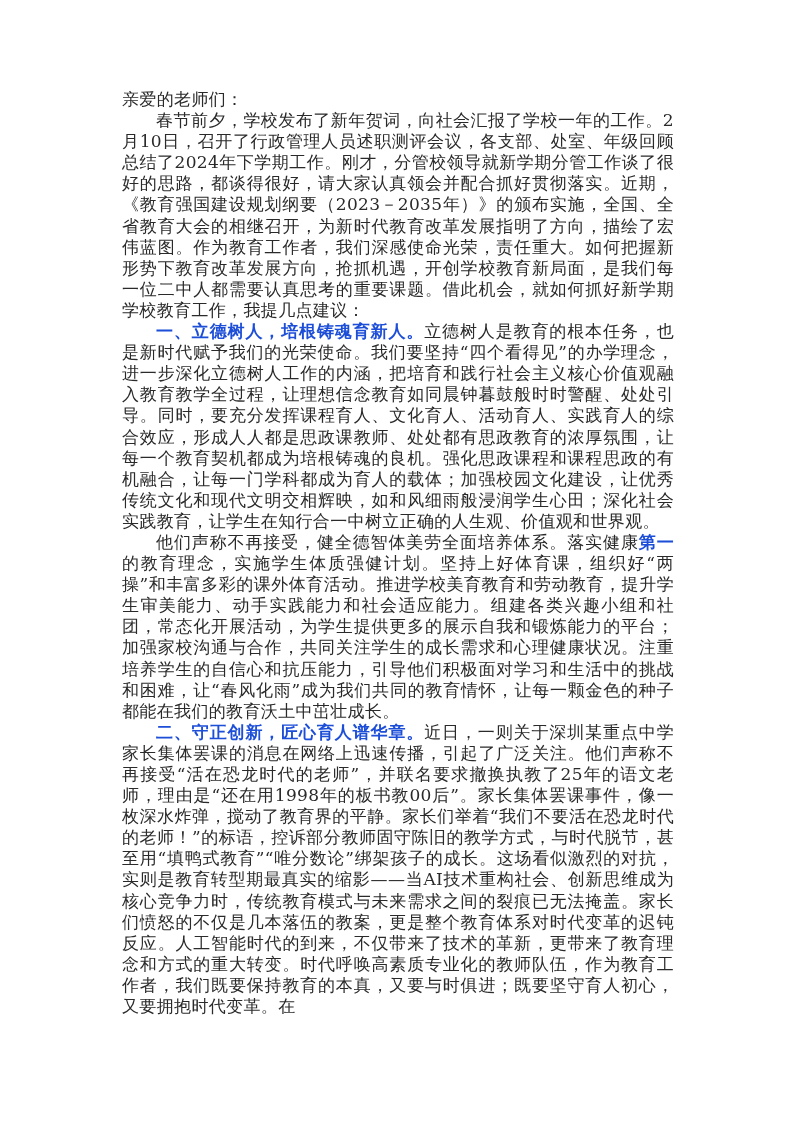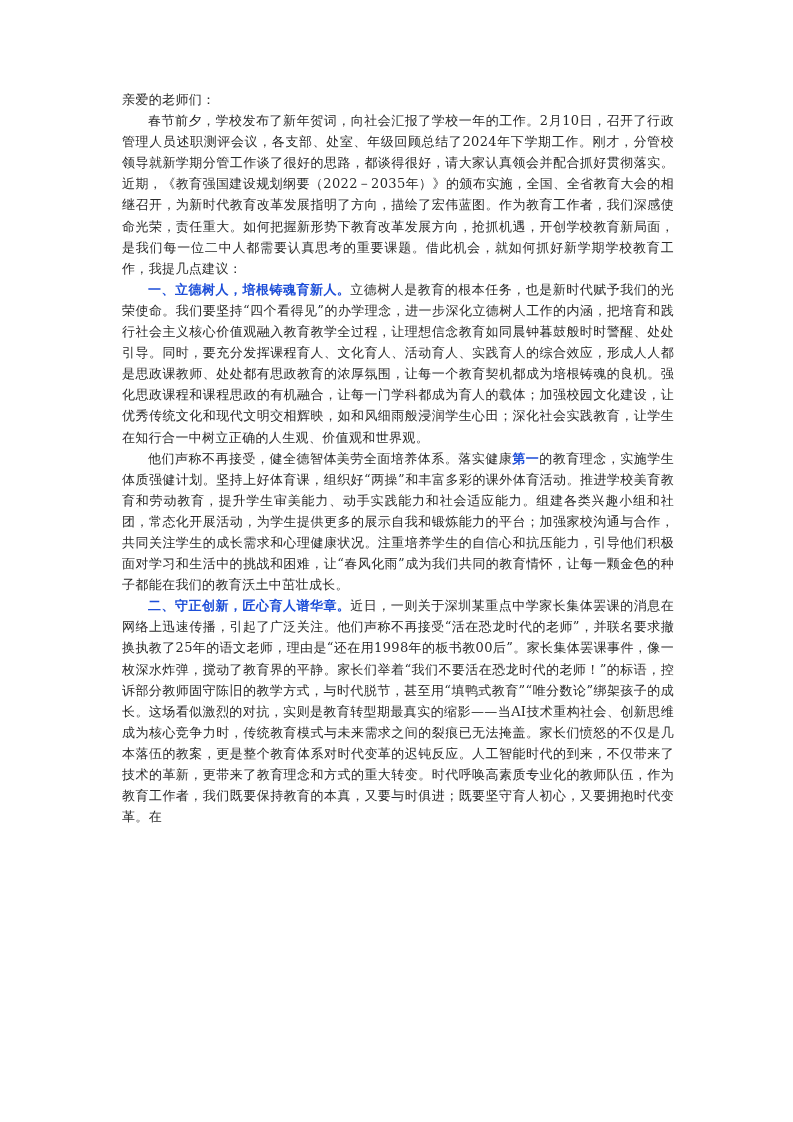--- a/index.html
+++ b/index.html
@@ -3,38 +3,38 @@
   <meta charset="utf-8">
   <style>
     html, body { margin: 0; padding: 0; background: #ffffff; }
     body { width: 793px; height: 1122px; position: relative; overflow: hidden; }
     .page {
       position: absolute;
       left: 122px;
       top: 89px;
       width: 552px;
       font-family: "DejaVu Serif", "Liberation Serif", serif;
-      font-size: 13px;
+      font-size: 17px;
       line-height: 21.1px;
       color: #2a2a2a;
       text-align: justify;
       text-justify: inter-character;
       letter-spacing: 0.35px;
     }
     .page p { margin: 0; padding: 0; }
     .page p.indent { text-indent: 2em; }
     .page .b { font-weight: bold; color: #1d4ed8; }
   </style>
 </head>
 <body>
 
 <div class="page">
   <p>亲爱的老师们：</p>
 
 
-  <p class="indent">春节前夕，学校发布了新年贺词，向社会汇报了学校一年的工作。2月10日，召开了行政管理人员述职测评会议，各支部、处室、年级回顾总结了2024年下学期工作。刚才，分管校领导就新学期分管工作谈了很好的思路，都谈得很好，请大家认真领会并配合抓好贯彻落实。近期，《教育强国建设规划纲要（2022－2035年）》的颁布实施，全国、全省教育大会的相继召开，为新时代教育改革发展指明了方向，描绘了宏伟蓝图。作为教育工作者，我们深感使命光荣，责任重大。如何把握新形势下教育改革发展方向，抢抓机遇，开创学校教育新局面，是我们每一位二中人都需要认真思考的重要课题。借此机会，就如何抓好新学期学校教育工作，我提几点建议：</p>
+  <p class="indent">春节前夕，学校发布了新年贺词，向社会汇报了学校一年的工作。2月10日，召开了行政管理人员述职测评会议，各支部、处室、年级回顾总结了2024年下学期工作。刚才，分管校领导就新学期分管工作谈了很好的思路，都谈得很好，请大家认真领会并配合抓好贯彻落实。近期，《教育强国建设规划纲要（2023－2035年）》的颁布实施，全国、全省教育大会的相继召开，为新时代教育改革发展指明了方向，描绘了宏伟蓝图。作为教育工作者，我们深感使命光荣，责任重大。如何把握新形势下教育改革发展方向，抢抓机遇，开创学校教育新局面，是我们每一位二中人都需要认真思考的重要课题。借此机会，就如何抓好新学期学校教育工作，我提几点建议：</p>
 
   <p class="indent"><span class="b">一、立德树人，培根铸魂育新人。</span><span>立德树人是教育的根本任务，也是新时代赋予我们的光荣使命。我们要坚持“四个看得见”的办学理念，进一步深化立德树人工作的内涵，把培育和践行社会主义核心价值观融入教育教学全过程，让理想信念教育如同晨钟暮鼓般时时警醒、处处引导。同时，要充分发挥课程育人、文化育人、活动育人、实践育人的综合效应，形成人人都是思政课教师、处处都有思政教育的浓厚氛围，让每一个教育契机都成为培根铸魂的良机。强化思政课程和课程思政的有机融合，让每一门学科都成为育人的载体；加强校园文化建设，让优秀传统文化和现代文明交相辉映，如和风细雨般浸润学生心田；深化社会实践教育，让学生在知行合一中树立正确的人生观、价值观和世界观。</span></p>
 
   <p class="indent"><span>他们声称不再接受，健全德智体美劳全面培养体系。落实健康</span><span class="b">第一</span><span>的教育理念，实施学生体质强健计划。坚持上好体育课，组织好“两操”和丰富多彩的课外体育活动。推进学校美育教育和劳动教育，提升学生审美能力、动手实践能力和社会适应能力。组建各类兴趣小组和社团，常态化开展活动，为学生提供更多的展示自我和锻炼能力的平台；加强家校沟通与合作，共同关注学生的成长需求和心理健康状况。注重培养学生的自信心和抗压能力，引导他们积极面对学习和生活中的挑战和困难，让“春风化雨”成为我们共同的教育情怀，让每一颗金色的种子都能在我们的教育沃土中茁壮成长。</span></p>
 
   <p class="indent"><span class="b">二、守正创新，匠心育人谱华章。</span><span>近日，一则关于深圳某重点中学家长集体罢课的消息在网络上迅速传播，引起了广泛关注。他们声称不再接受“活在恐龙时代的老师”，并联名要求撤换执教了25年的语文老师，理由是“还在用1998年的板书教00后”。家长集体罢课事件，像一枚深水炸弹，搅动了教育界的平静。家长们举着“我们不要活在恐龙时代的老师！”的标语，控诉部分教师固守陈旧的教学方式，与时代脱节，甚至用“填鸭式教育”“唯分数论”绑架孩子的成长。这场看似激烈的对抗，实则是教育转型期最真实的缩影——当AI技术重构社会、创新思维成为核心竞争力时，传统教育模式与未来需求之间的裂痕已无法掩盖。家长们愤怒的不仅是几本落伍的教案，更是整个教育体系对时代变革的迟钝反应。人工智能时代的到来，不仅带来了技术的革新，更带来了教育理念和方式的重大转变。时代呼唤高素质专业化的教师队伍，作为教育工作者，我们既要保持教育的本真，又要与时俱进；既要坚守育人初心，又要拥抱时代变革。在</span></p>
 </div>
 
 </body></html>

